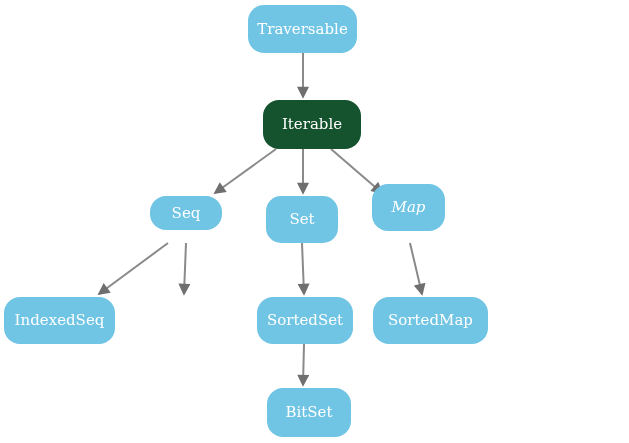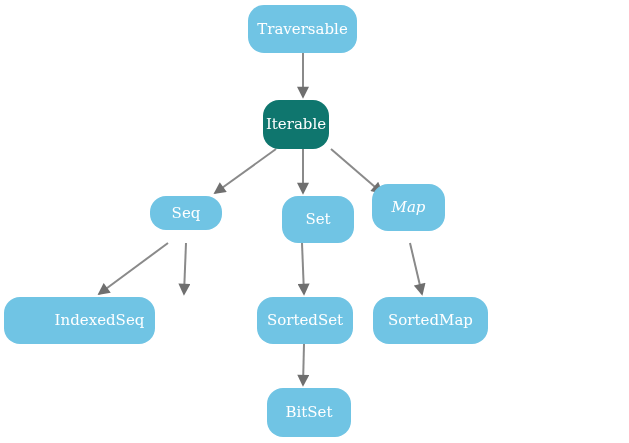--- a/index.html
+++ b/index.html
@@ -57,29 +57,29 @@
     <line class="edge" x1="331" y1="149" x2="382" y2="193" marker-end="url(#arrowhead)" stroke="#8A8A8A"></line>
     <line class="edge" x1="168" y1="243" x2="99" y2="294" marker-end="url(#arrowhead)" stroke="#8A8A8A"></line>
     <line class="edge" x1="186" y1="243" x2="184" y2="294" marker-end="url(#arrowhead)" stroke="#8A8A8A"></line>
     <line class="edge" x1="302" y1="243" x2="304" y2="294" marker-end="url(#arrowhead)" stroke="#8A8A8A"></line>
     <line class="edge" x1="410" y1="243" x2="422" y2="294" marker-end="url(#arrowhead)" stroke="#8A8A8A"></line>
     <line class="edge" x1="304" y1="344" x2="303" y2="385" marker-end="url(#arrowhead)" stroke="#8A8A8A"></line>
   </svg>
 
   <div class="node" style="left: 248px; top: 5px; width: 109px; height: 48px; background: rgb(112, 196, 228); color: rgb(255, 255, 255);">Traversable</div>
 
-  <div class="node" style="left: 263px; top: 100px; width: 66px; height: 49px; background: #0f766e; color: rgb(255, 255, 255);">Iterable</div>
+  <div class="node" style="left: 263px; top: 100px; width: 98px; height: 49px; background: #14532d; color: rgb(255, 255, 255);">Iterable</div>
 
   <div class="node" style="left: 150px; top: 196px; width: 72px; height: 34px; background: rgb(112, 196, 228); color: rgb(255, 255, 255);">Seq</div>
 
-  <div class="node" style="left: 282px; top: 196px; width: 72px; height: 47px; background: rgb(112, 196, 228); color: rgb(255, 255, 255);">Set</div>
+  <div class="node" style="left: 266px; top: 196px; width: 72px; height: 47px; background: rgb(112, 196, 228); color: rgb(255, 255, 255); border-radius: 15px;">Set</div>
 
   <div class="node" style="left: 372px; top: 184px; width: 73px; height: 47px; background: rgb(112, 196, 228); color: rgb(255, 255, 255); font-style: italic;">Map</div>
 
-  <div class="node" style="left: 4px; top: 297px; width: 111px; height: 47px; background: rgb(112, 196, 228); color: rgb(255, 255, 255); padding-left: 40px;">IndexedSeq</div>
+  <div class="node" style="left: 4px; top: 297px; width: 111px; height: 47px; background: rgb(112, 196, 228); color: rgb(255, 255, 255);">IndexedSeq</div>
 
 
   <div class="node" style="left: 257px; top: 297px; width: 96px; height: 47px; background: rgb(112, 196, 228); color: rgb(255, 255, 255);">SortedSet</div>
 
   <div class="node" style="left: 373px; top: 297px; width: 115px; height: 47px; background: rgb(112, 196, 228); color: rgb(255, 255, 255);">SortedMap</div>
 
   <div class="node" style="left: 267px; top: 388px; width: 84px; height: 49px; background: rgb(112, 196, 228); color: rgb(255, 255, 255); text-align: center;">BitSet</div>
 
 </div>
 

